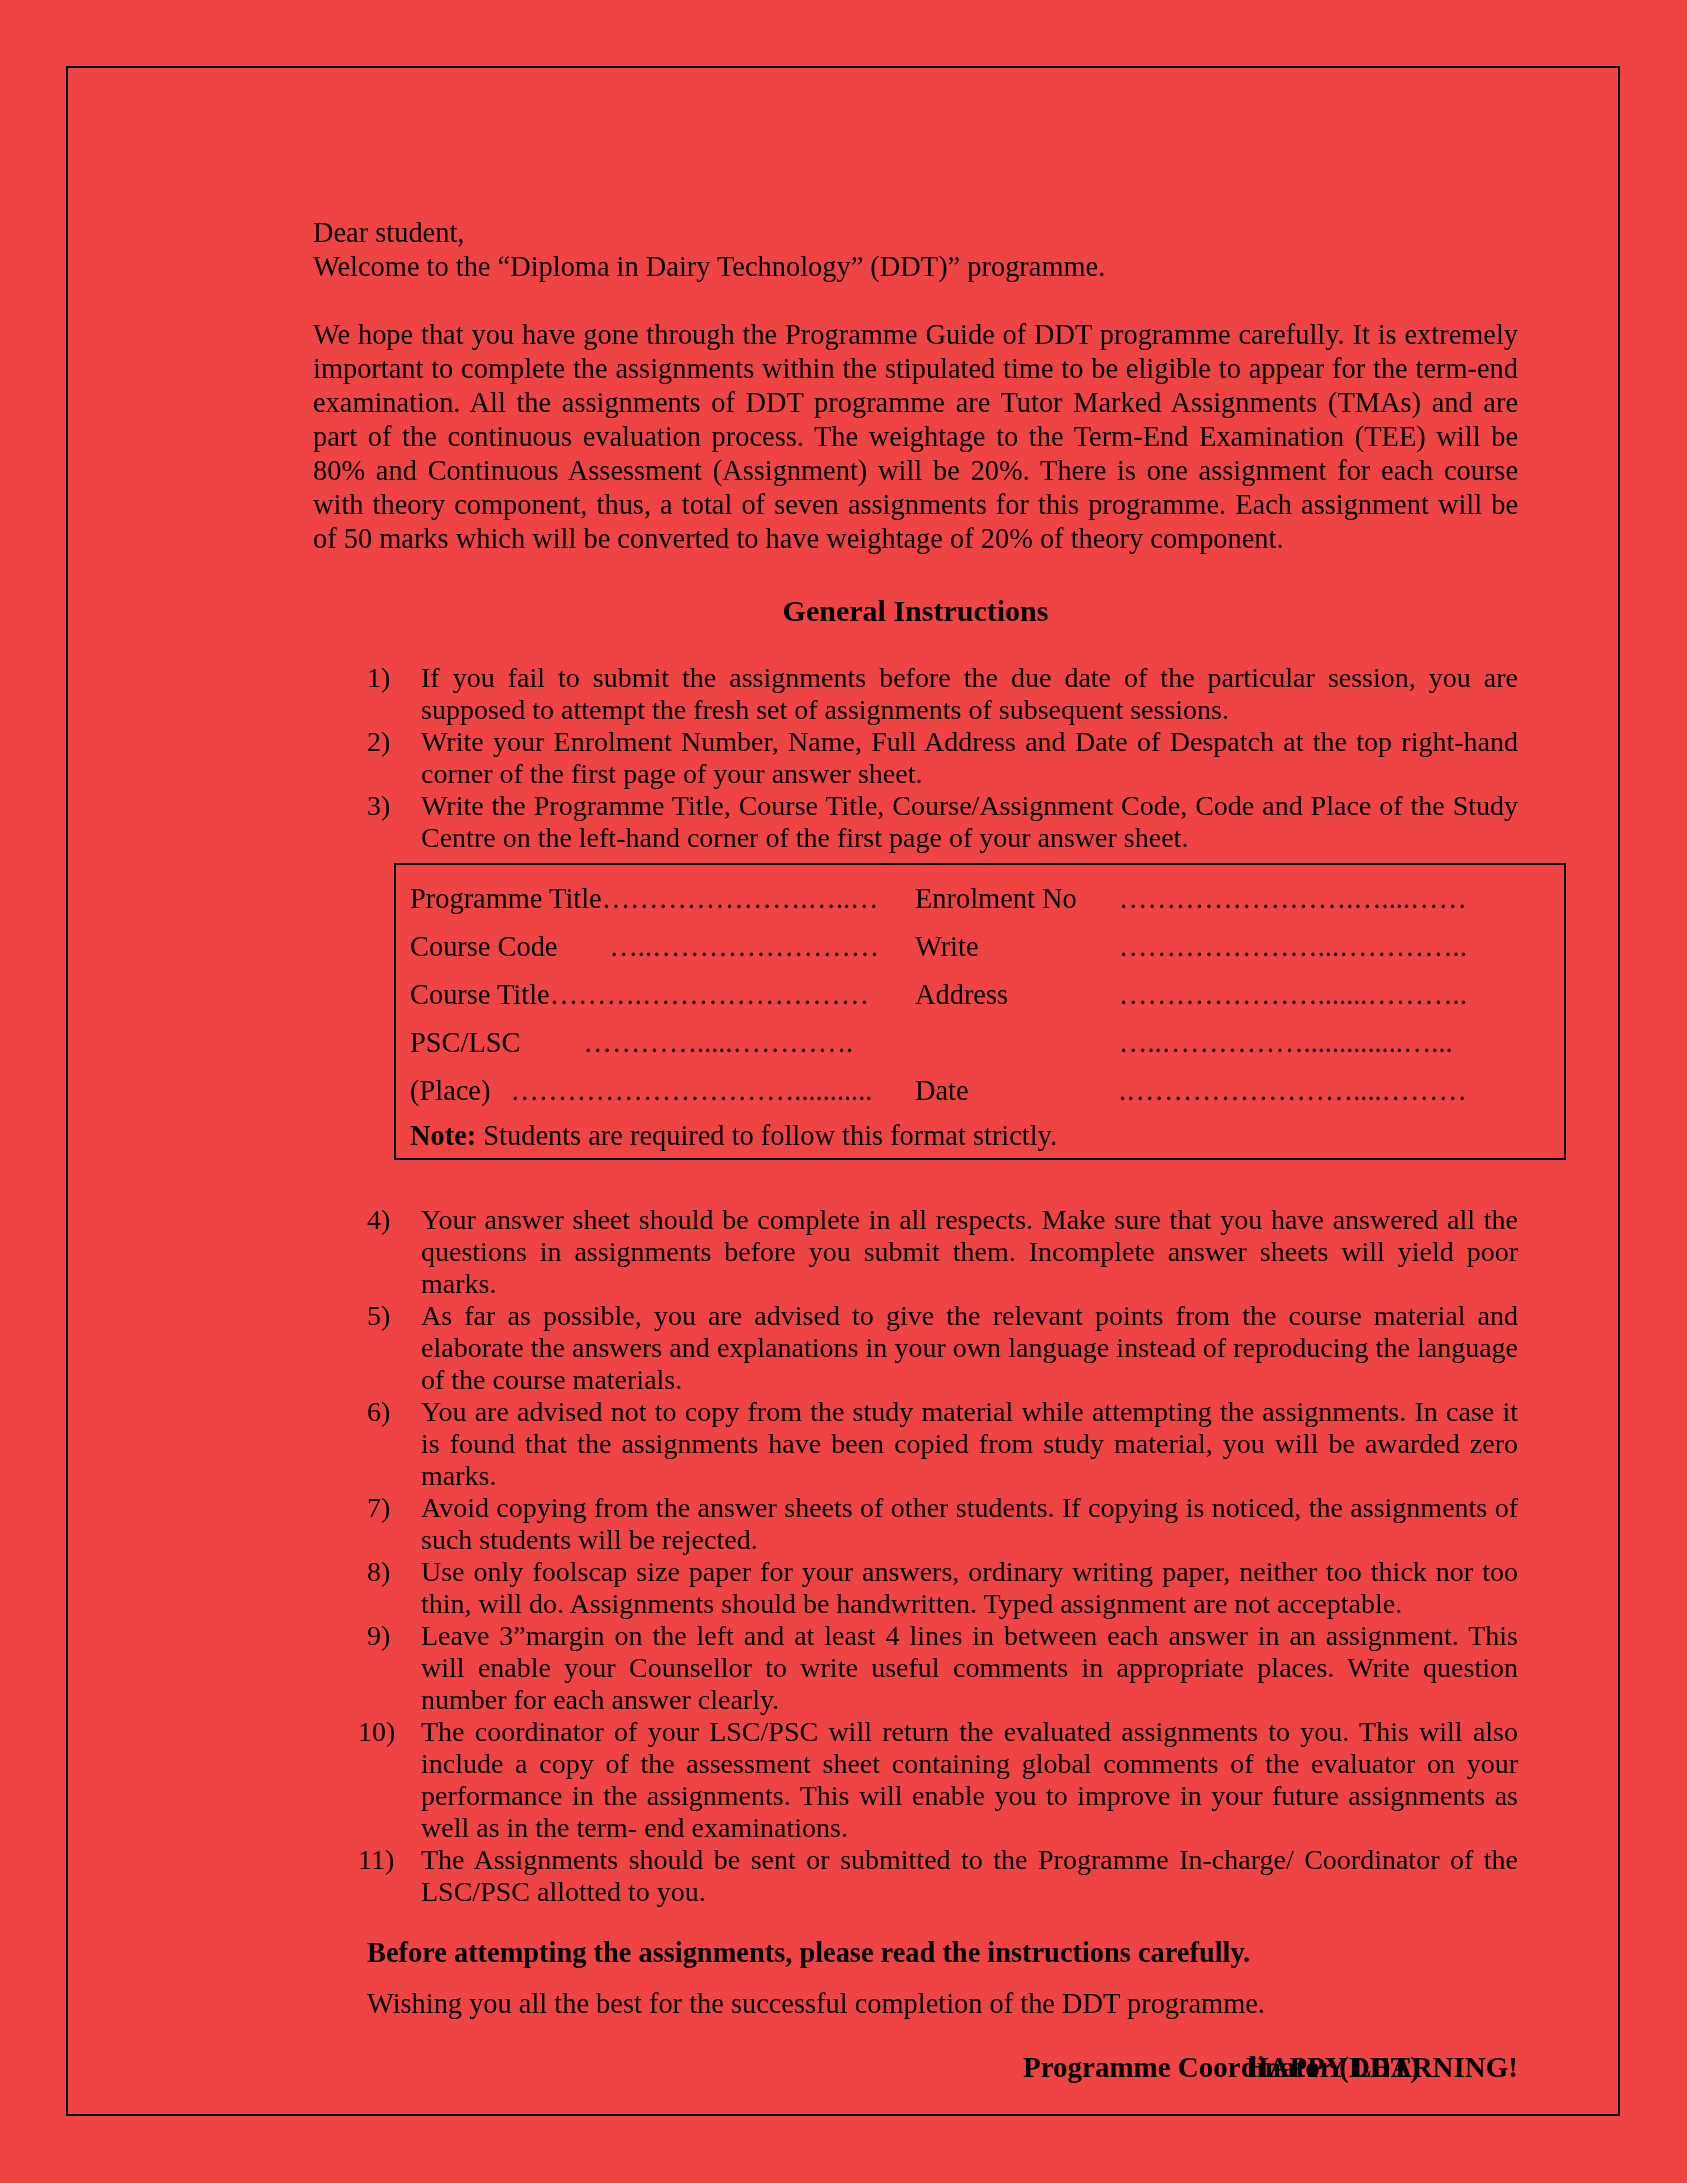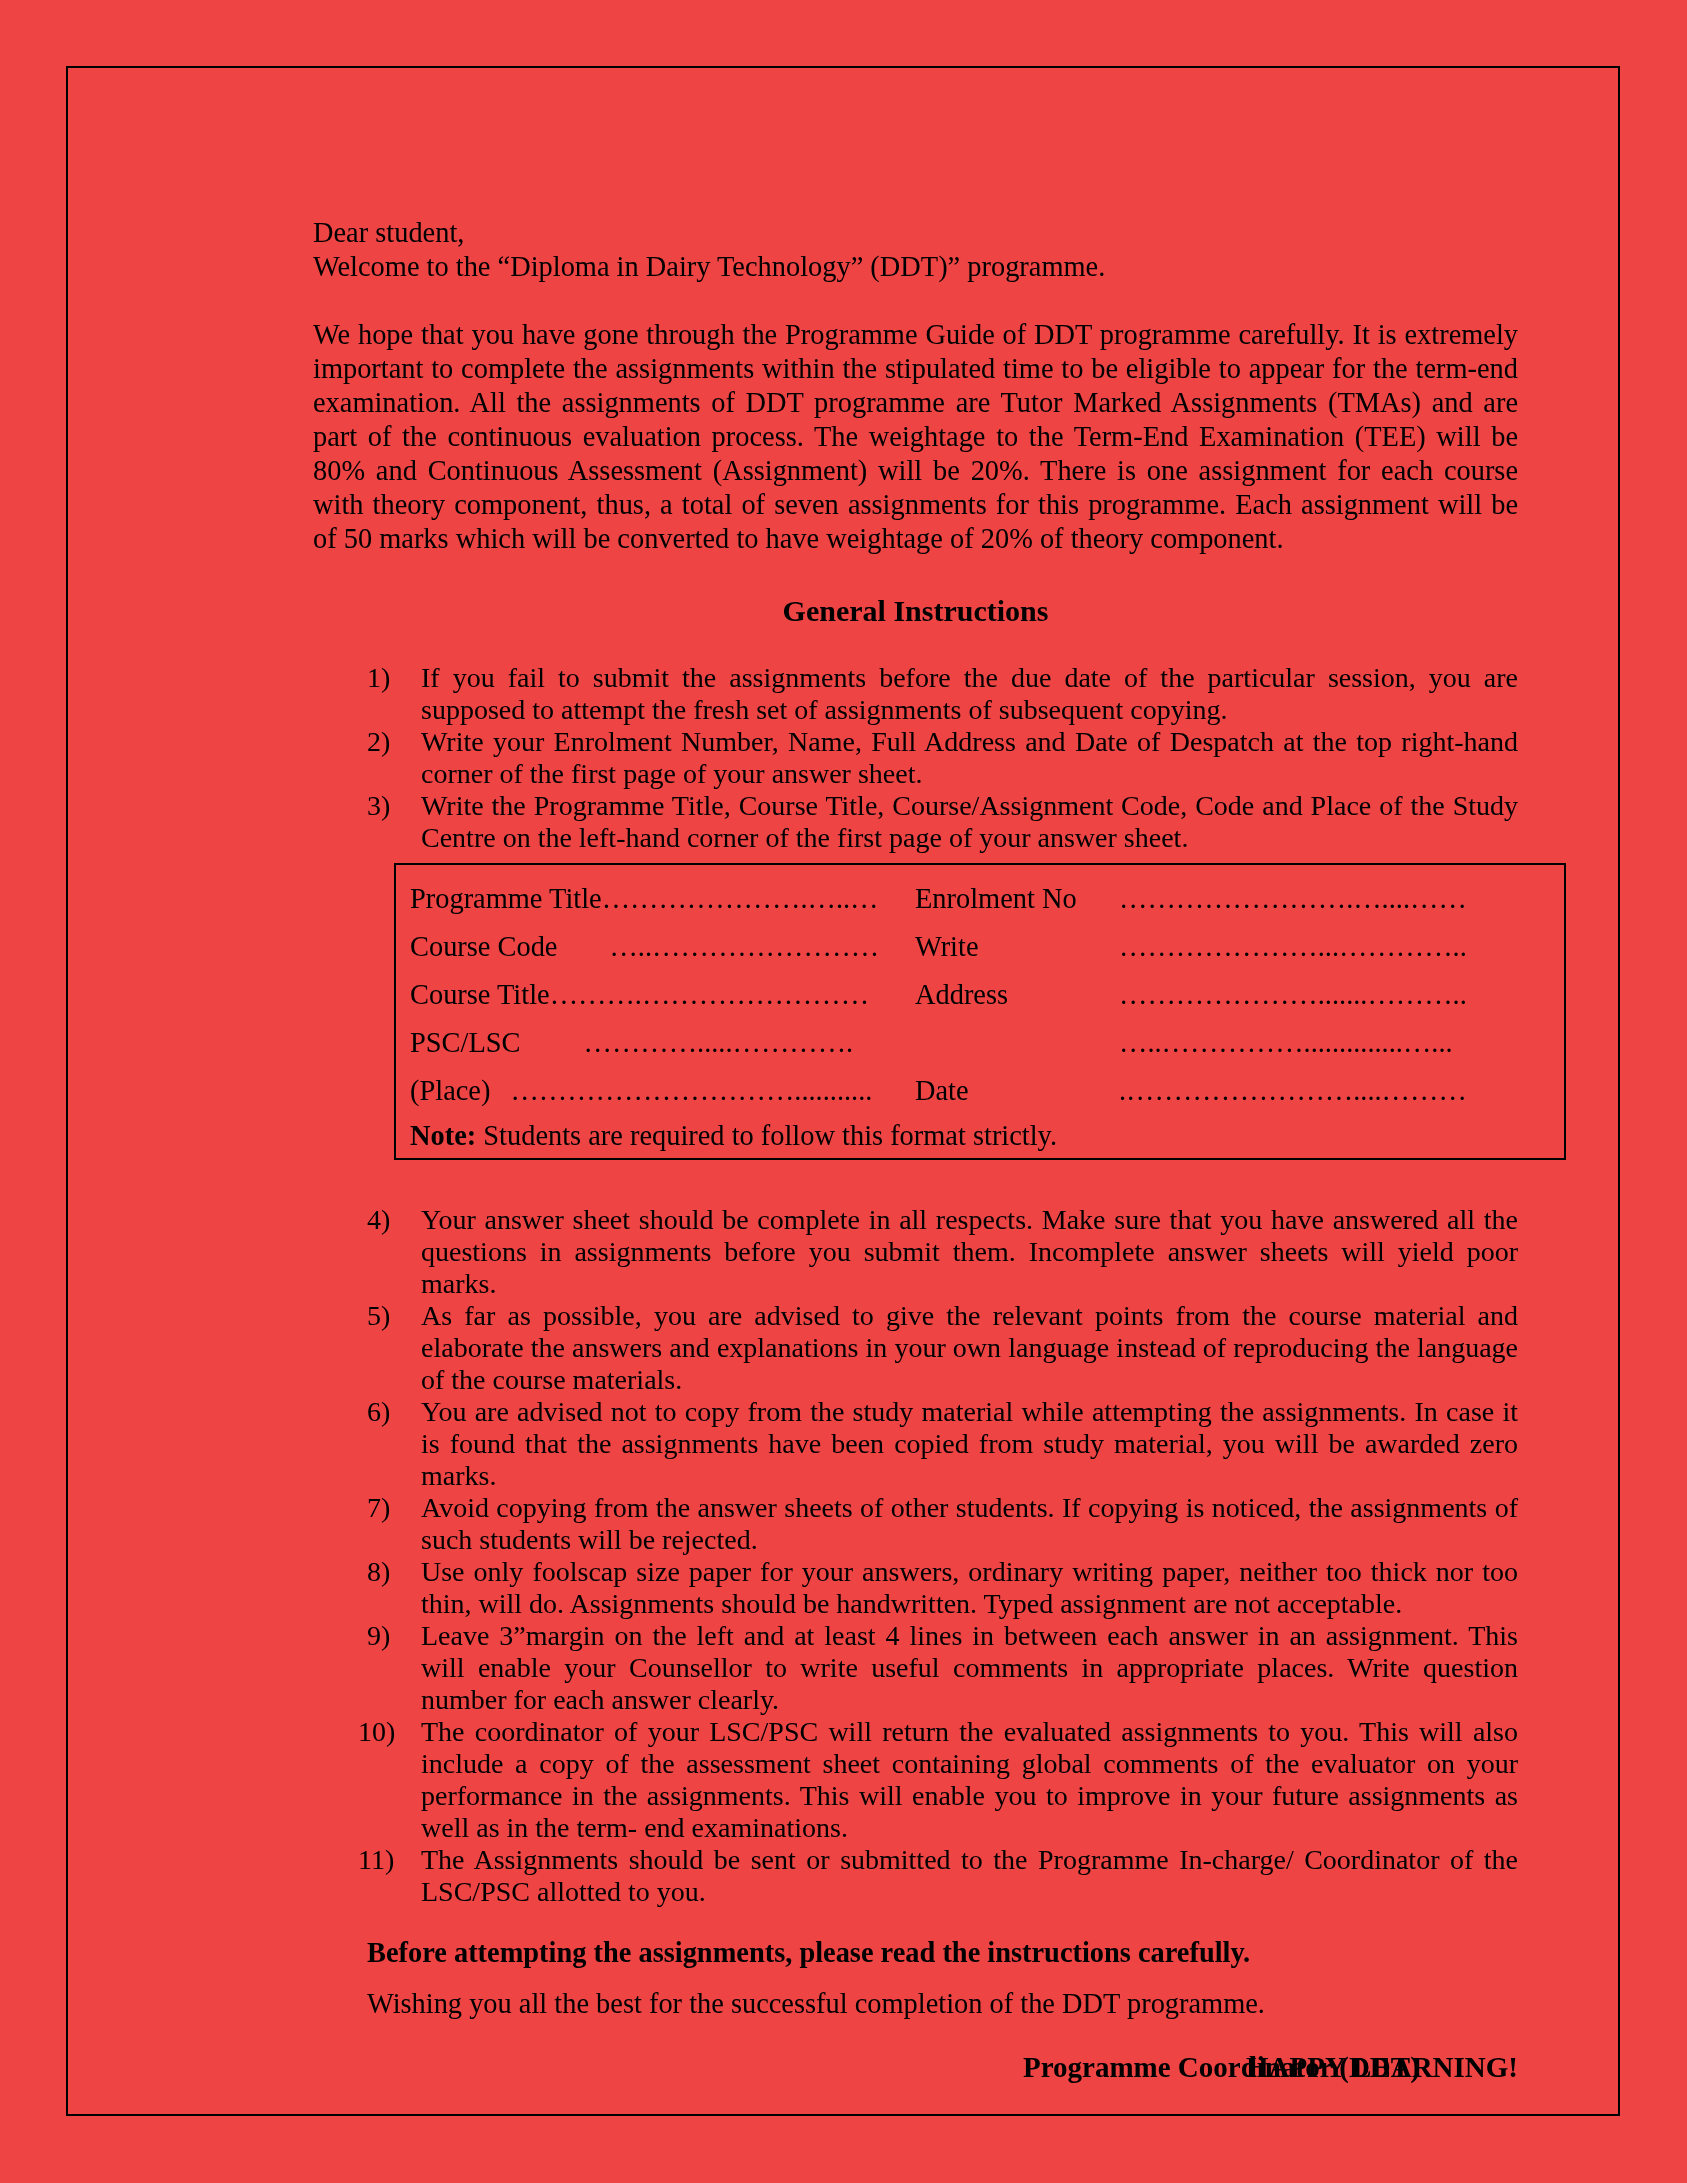--- a/index.html
+++ b/index.html
@@ -59,21 +59,21 @@
         <div>Welcome to the “Diploma in Dairy Technology” (DDT)” programme.</div>
       </div>
 
       <p class="intro">We hope that you have gone through the Programme Guide of DDT programme carefully. It is extremely important to complete the assignments within the stipulated time to be eligible to appear for the term-end examination. All the assignments of DDT programme are Tutor Marked Assignments (TMAs) and are part of the continuous evaluation process. The weightage to the Term-End Examination (TEE) will be 80% and Continuous Assessment (Assignment) will be 20%. There is one assignment for each course with theory component, thus, a total of seven assignments for this programme. Each assignment will be of 50 marks which will be converted to have weightage of 20% of theory component.</p>
 
       <h1 class="section-title">General Instructions</h1>
 
       <div class="list list1">
         <div class="li">
           <span class="num">1)</span>
-          <span>If you fail to submit the assignments before the due date of the particular session, you are supposed to attempt the fresh set of assignments of subsequent copying.</span>
+          <span>If you fail to submit the assignments before the due date of the particular session, you are supposed to attempt the fresh set of assignments of subsequent sessions.</span>
         </div>
         <div class="li">
           <span class="num">2)</span>
           <span>Write your Enrolment Number, Name, Full Address and Date of Despatch at the top right-hand corner of the first page of your answer sheet.</span>
         </div>
         <div class="li">
           <span class="num">3)</span>
           <span>Write the Programme Title, Course Title, Course/Assignment Code, Code and Place of the Study Centre on the left-hand corner of the first page of your answer sheet.</span>
         </div>
       </div>

